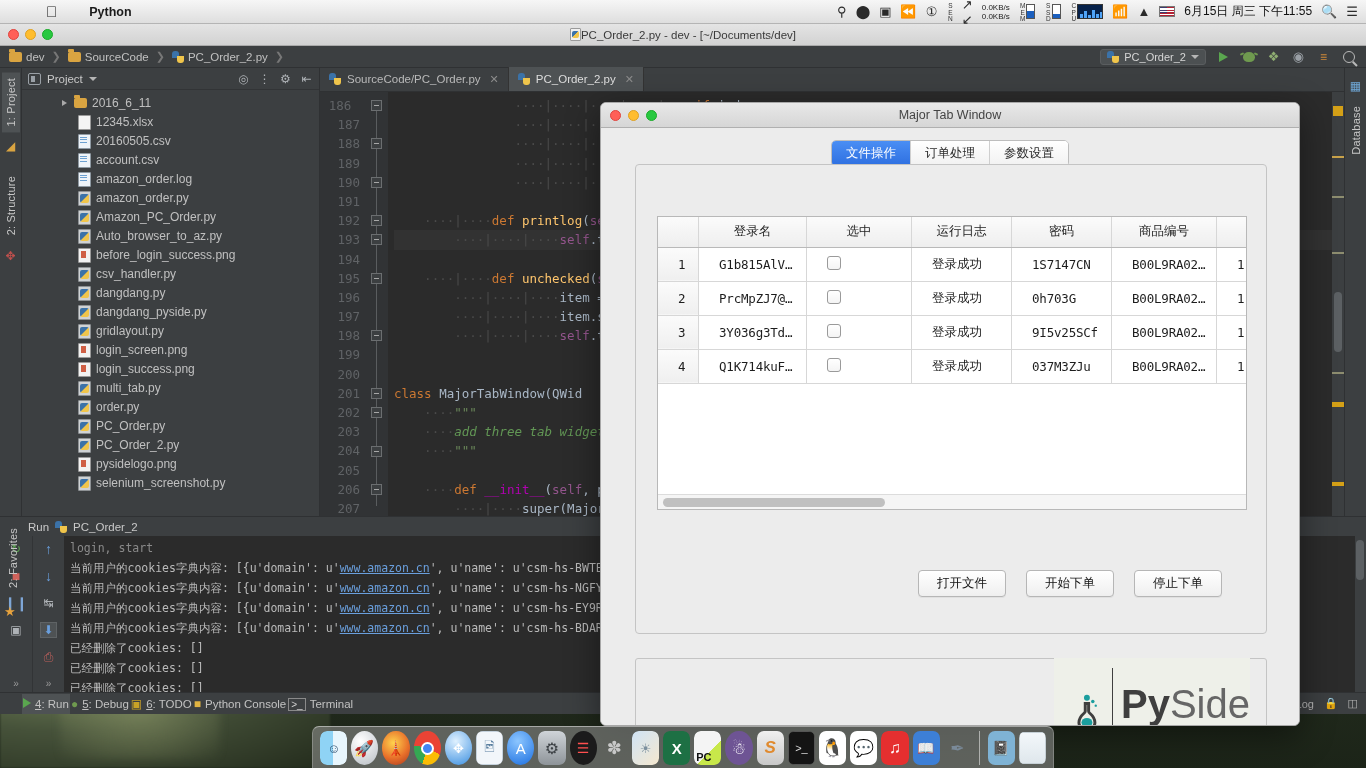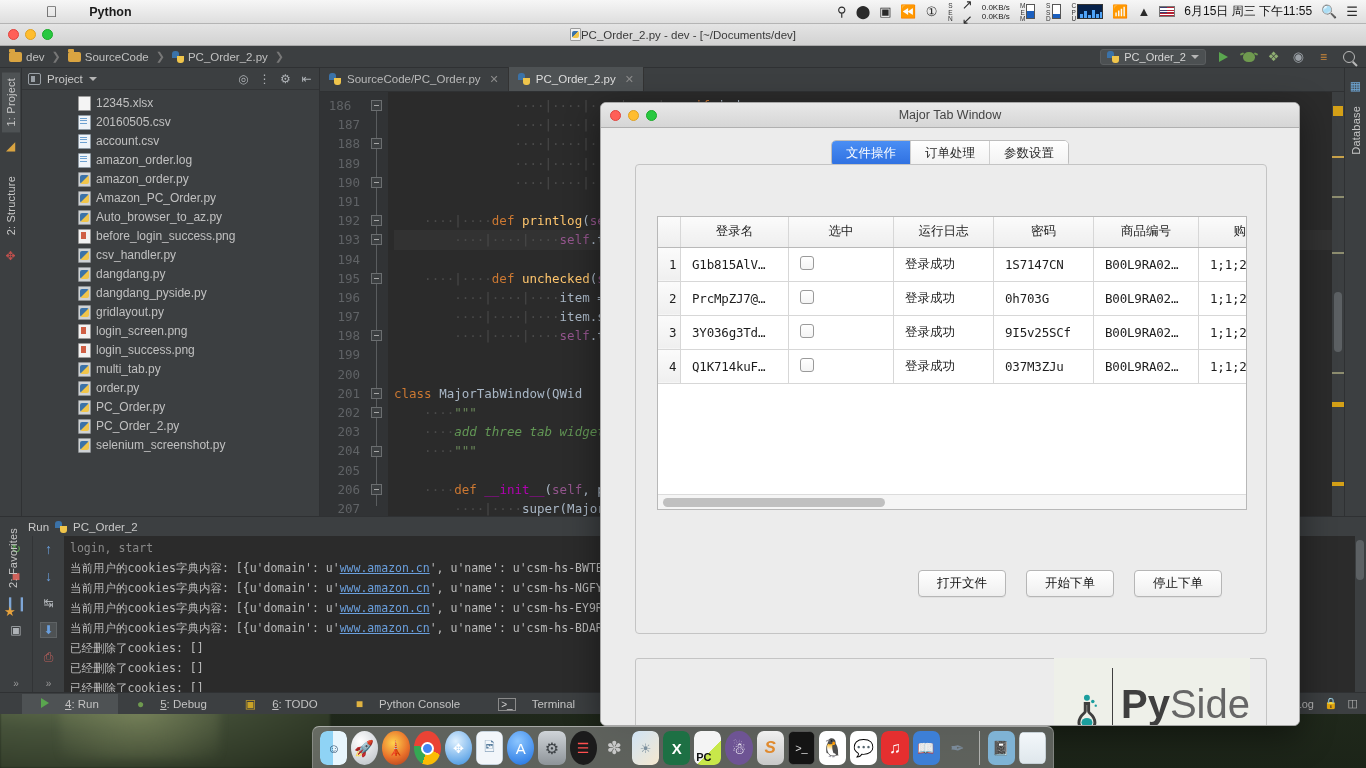--- a/index.html
+++ b/index.html
@@ -228,21 +228,21 @@
   }
   .console .lnk { color:#6a9fdd; text-decoration:underline; }
   .console .fade { color:#8a8a8a; }
   .console-scroll { width:11px; background:#3c3f41; position:relative; }
 
   
   .status-tabs {
     height:22px; background:#3c3f41; display:flex; align-items:center; gap:0; padding-left:22px;
     border-top:1px solid #2f3133; font-size:11.5px; color:#c2c2c2;
   }
-  .st-tab { display:flex; align-items:center; gap:16px; padding:2px 19px; height:20px; }
+  .st-tab { display:flex; align-items:center; gap:4px; padding:2px 1px; height:20px; }
   .st-tab.active { background:#4e5254; }
   .st-tab u { text-decoration:underline; }
   .status-right { margin-left:auto; display:flex; align-items:center; gap:10px; padding-right:8px; font-size:11px; color:#b5b5b5; }
 
   
   .qt-dialog {
     position:absolute; left:600px; top:102px; width:700px; height:624px;
     background:#ececec; border:1px solid #a8a8a8; border-radius:6px;
     box-shadow: 0 10px 34px rgba(0,0,0,0.45);
     z-index: 30; overflow:hidden;
@@ -272,21 +272,21 @@
     position:absolute; left:34px; top:36px; width:632px; height:470px;
     border:1px solid #c4c4c4; border-radius:4px; background:#ececec;
   }
   .table-box {
     position:absolute; left:21px; top:51px; width:590px; height:294px;
     background:#ffffff; border:1px solid #b8b8b8; overflow:hidden;
   }
   table.qt-table { border-collapse:collapse; width:656px; table-layout:fixed; }
   table.qt-table th, table.qt-table td {
     border-right:1px solid #d7d7d7; border-bottom:1px solid #d7d7d7;
-    font-size:12.5px; color:#1d1d1d; height:34px; padding:0 11px;margin-left:16px;
+    font-size:12.5px; color:#1d1d1d; height:34px; padding:0 20px;margin-left:16px;
   }
   table.qt-table thead th {
     background:linear-gradient(180deg,#fbfbfb,#eeeeee);
     border-bottom:1px solid #b9b9b9; height:30px; font-weight:normal; text-align:center;
   }
   th.col-idx, td.col-idx {
     width:16px; background:linear-gradient(180deg,#fbfbfb,#efefef);
     text-align:center; padding:0; color:#333; font-size:12px;
     font-family:"DejaVu Sans Mono", monospace;
   }
@@ -462,20 +462,25 @@
           <span>Project</span>
           <span class="caret-down"></span>
           <span class="pp-tools">
             <span class="tool-ico">◎</span>
             <span class="tool-ico">⋮</span>
             <span class="tool-ico">⚙</span>
             <span class="tool-ico">⇤</span>
           </span>
         </div>
         <div class="tree" id="file-tree">
+            <div class="tree-row folder">
+              <span class="arrow-r"></span>
+              <span class="folder-ico"></span>
+              <span>2016_6_11</span>
+            </div>
             <div class="tree-row">
               <span class="ico doc"></span>
               <span>12345.xlsx</span>
             </div>
             <div class="tree-row">
               <span class="ico csv"></span>
               <span>20160505.csv</span>
             </div>
             <div class="tree-row">
               <span class="ico csv"></span>
@@ -533,20 +538,24 @@
               <span class="ico py"></span>
               <span>order.py</span>
             </div>
             <div class="tree-row">
               <span class="ico py"></span>
               <span>PC_Order.py</span>
             </div>
             <div class="tree-row">
               <span class="ico py"></span>
               <span>PC_Order_2.py</span>
+            </div>
+            <div class="tree-row">
+              <span class="ico png"></span>
+              <span>pysidelogo.png</span>
             </div>
             <div class="tree-row">
               <span class="ico py"></span>
               <span>selenium_screenshot.py</span>
             </div>
           </div>
       </div>
 
       <div class="editor-area">
         <div class="tabs-row" id="editor-tabs">

